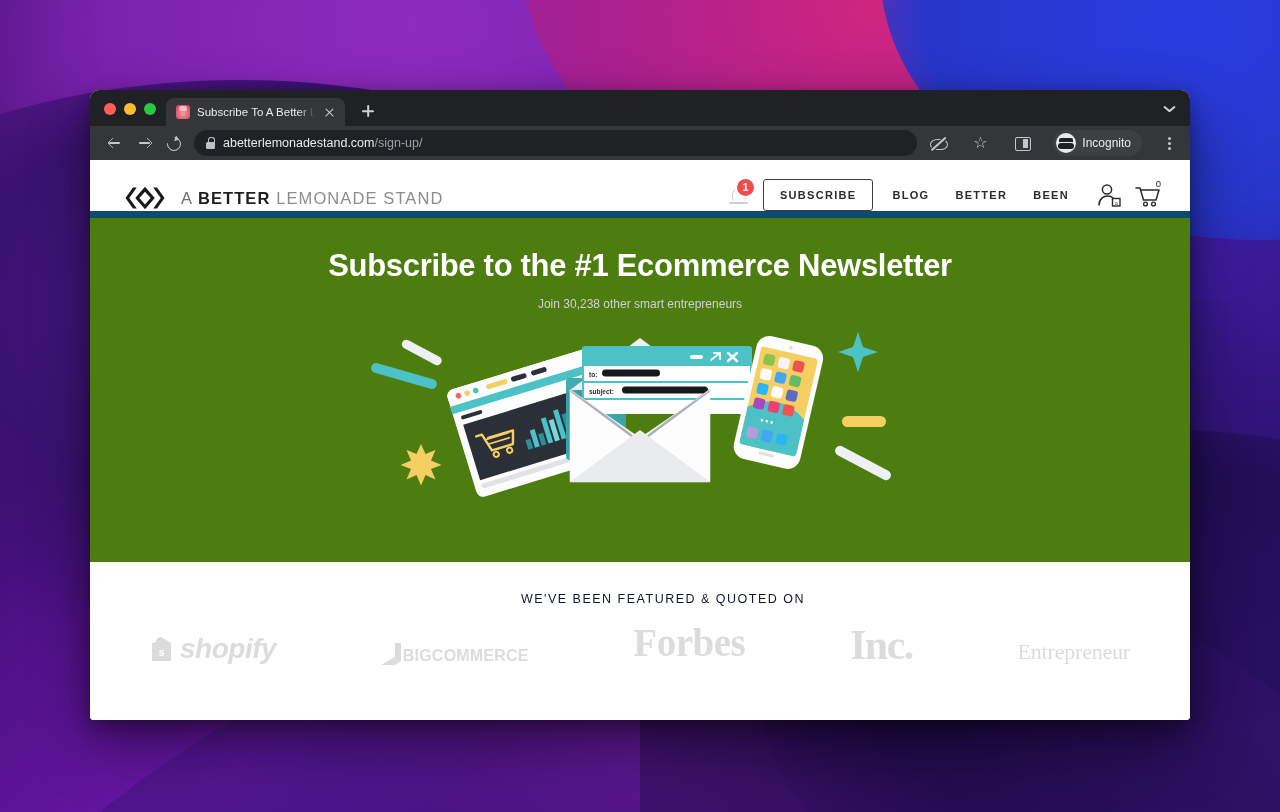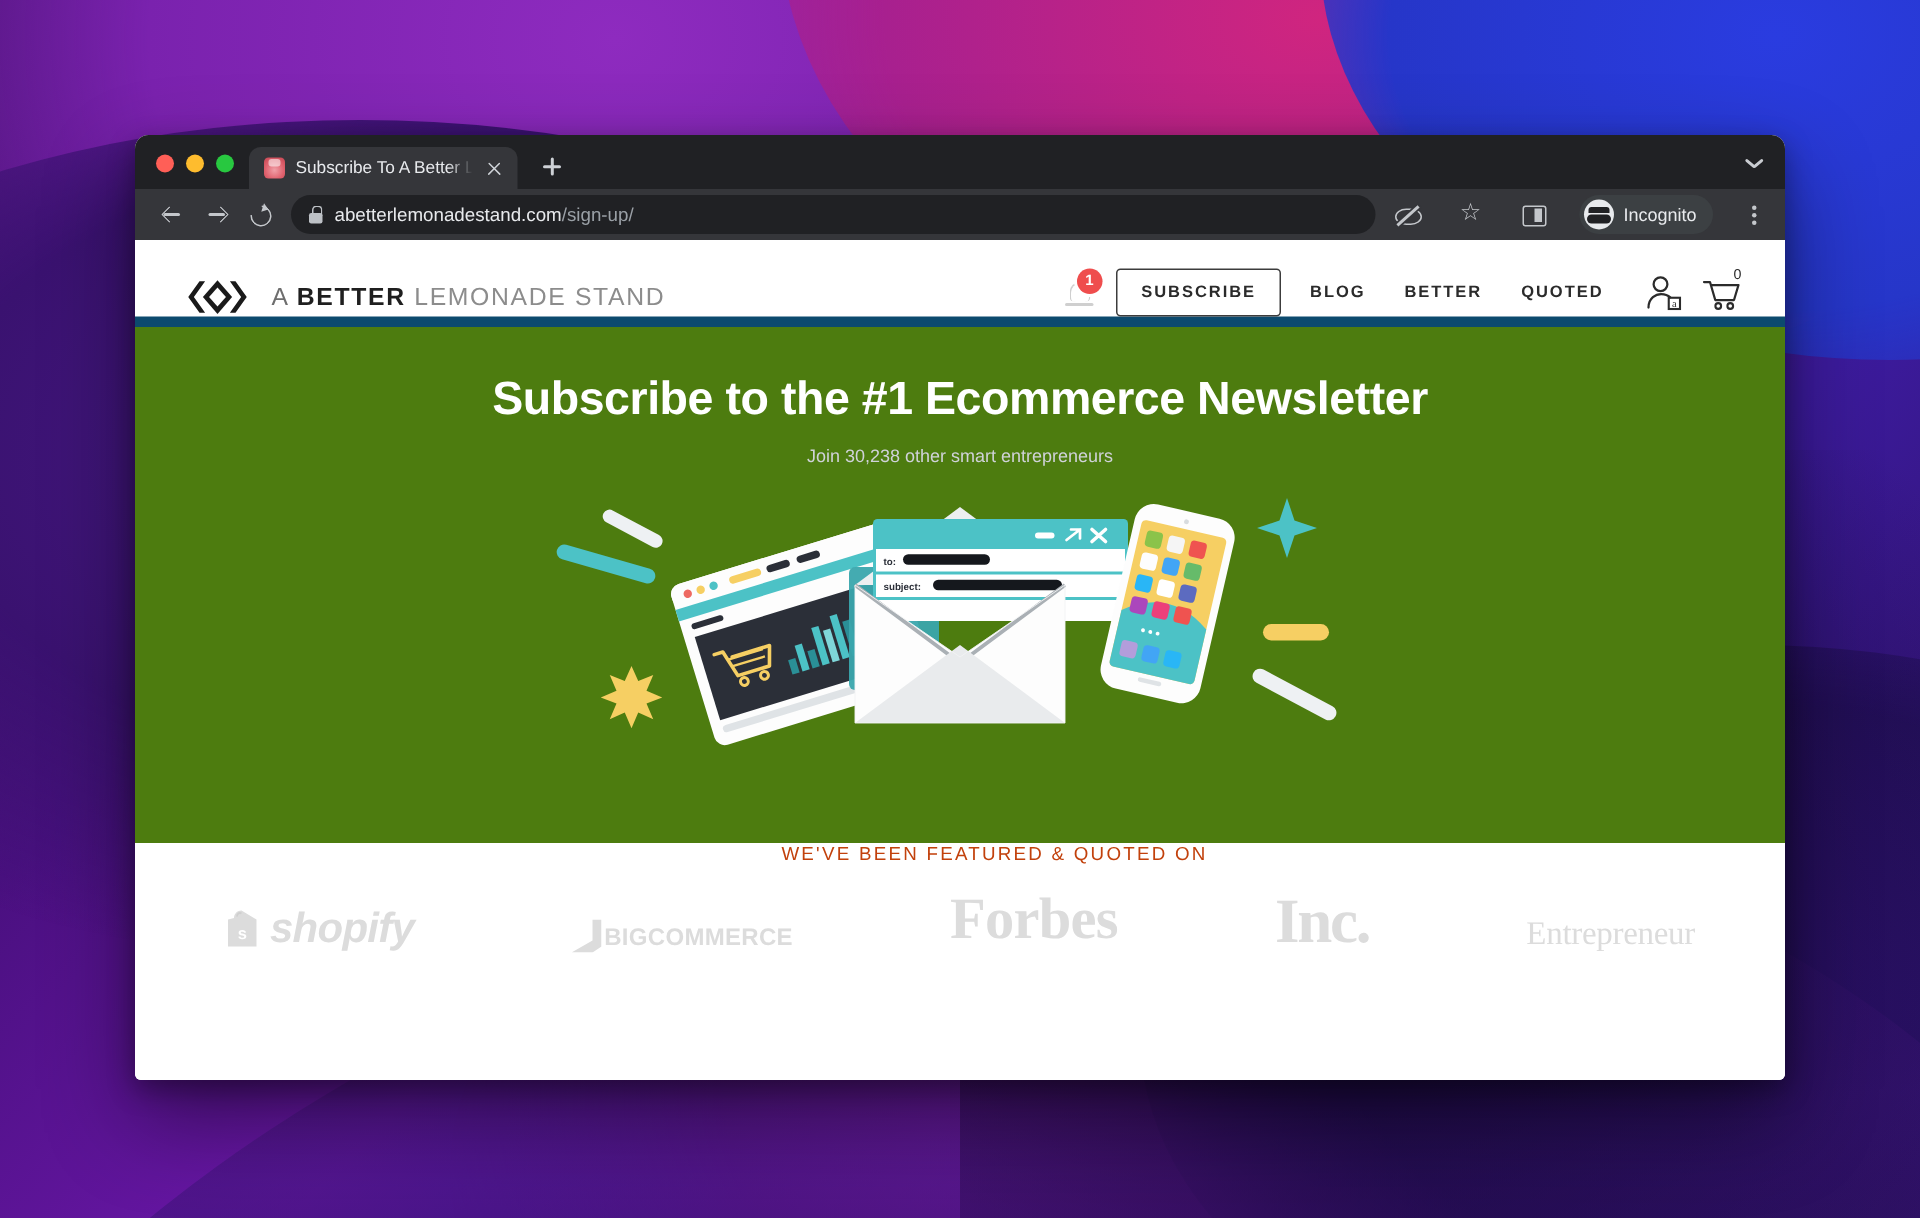--- a/index.html
+++ b/index.html
@@ -227,21 +227,21 @@
   }
   .hero h1 {
     margin-top:30px; font-size:31px; font-weight:700; color:#fff; letter-spacing:-0.3px;
   }
   .hero .sub { margin-top:13px; font-size:12px; color:#cfd2d8; font-weight:400; }
   .illus { position:absolute; left:50%; transform:translateX(-50%); top:108px; width:540px; height:190px; }
 
   
   .featured { background:#fff; height:112px; position:relative; }
   .featured .ftitle {
-    text-align:center; font-size:12.5px; letter-spacing:1.5px; color:#c2410c; font-weight:400;margin-left:46px;
+    text-align:center; padding-top:30px; font-size:12.5px; letter-spacing:1.5px; color:#0f172a; font-weight:400;margin-left:46px;
   }
   .logos {
     display:flex; align-items:flex-end; justify-content:space-between;
     padding: 14px 60px 0 60px;
   }
   .logo { color:#dcdcdc; display:flex; align-items:center; gap:7px; }
   .logo-shopify { font-size:28px; font-weight:700; font-style:italic; letter-spacing:-0.5px; }
   .shopbag { width:23px; height:26px; flex:0 0 auto; }
   .logo-bigcommerce { font-size:16px; font-weight:700; letter-spacing:0.2px; display:flex; align-items:flex-end; gap:2px;}
   .bc-mark { width:20px; height:22px; flex:0 0 auto;}
@@ -319,21 +319,21 @@
       </div>
 
       <div class="nav-right">
         <div class="bell-wrap">
           <span class="bell"></span>
           <span class="bell-badge">1</span>
         </div>
         <button class="subscribe-btn">SUBSCRIBE</button>
         <a class="navlink" href="#">BLOG</a>
         <a class="navlink" href="#">BETTER</a>
-        <a class="navlink" href="#">QUOTED</a>
+        <a class="navlink" href="#">BEEN</a>
 
         <svg class="acct-icon" viewBox="0 0 26 26">
           <circle cx="11" cy="7.5" r="4.6" fill="none" stroke="#2b2b2b" stroke-width="1.5"></circle>
           <path d="M3 23 C3 16.5 8 14 11.5 14 C14 14 16 14.8 17.5 16.2" fill="none" stroke="#2b2b2b" stroke-width="1.5" stroke-linecap="round"></path>
           <rect x="16.5" y="16.5" width="7.5" height="7.5" fill="none" stroke="#2b2b2b" stroke-width="1.4"></rect>
           <text x="20.2" y="22.6" font-size="7" fill="#2b2b2b" text-anchor="middle" font-family="Liberation Serif, serif">a</text>
         </svg>
 
         <div class="cart-icon">
           <svg viewBox="0 0 28 28" width="28" height="28">

